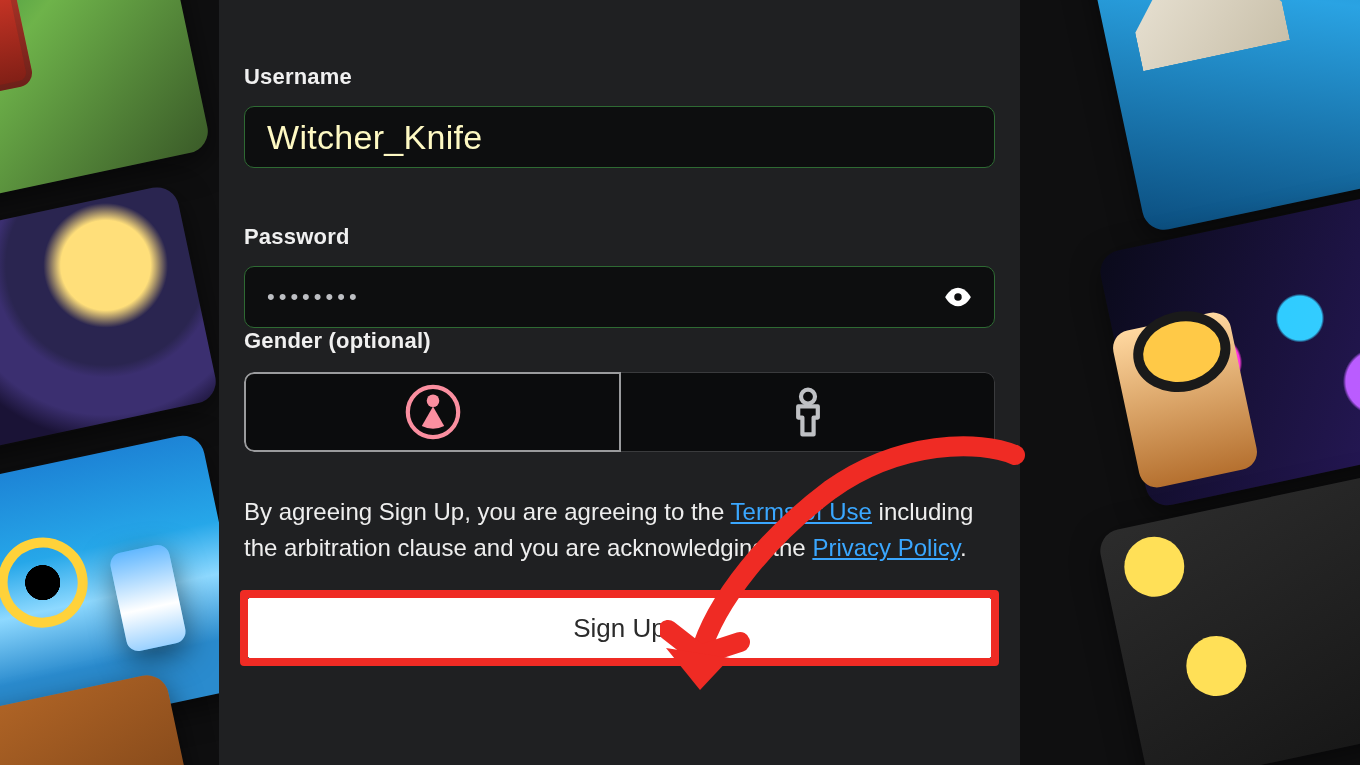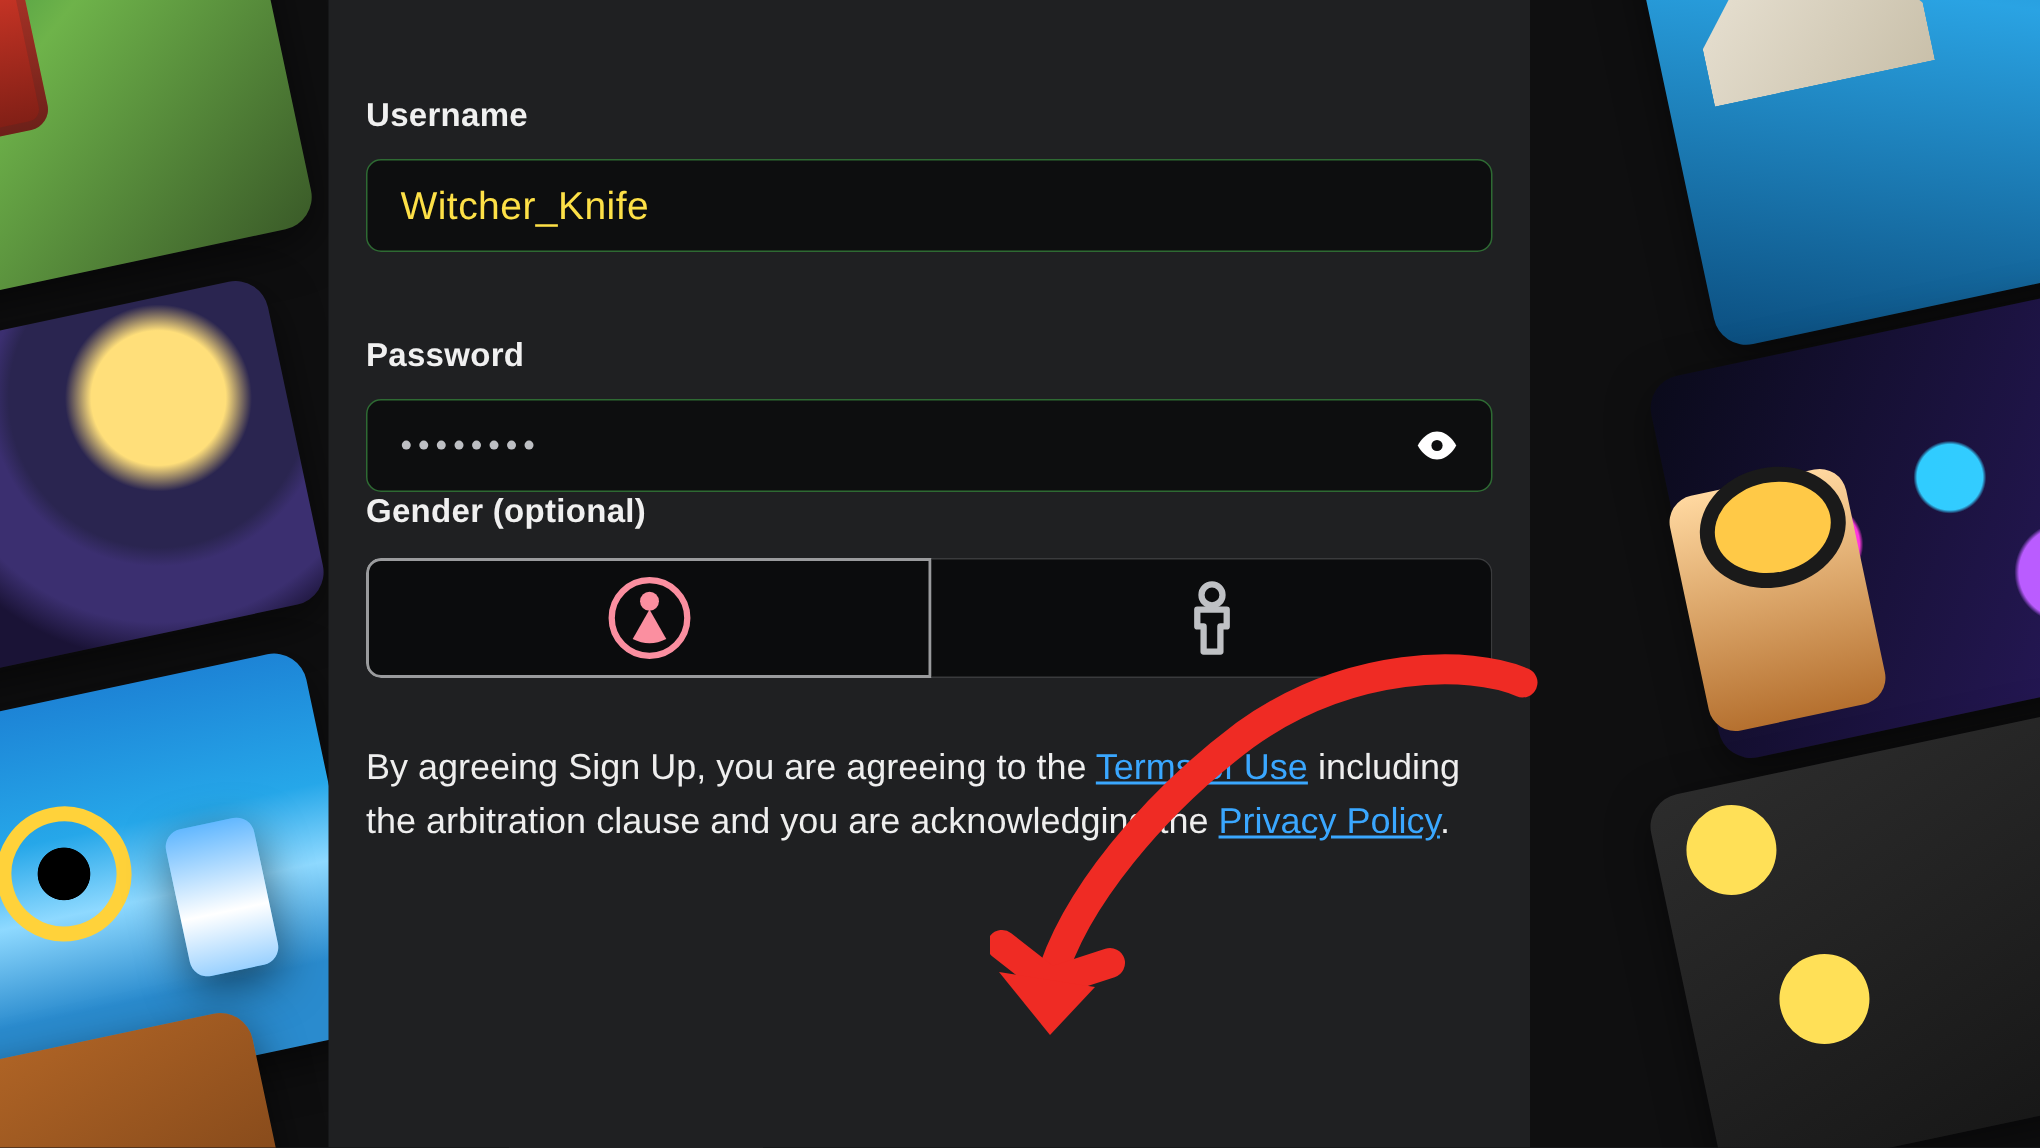--- a/index.html
+++ b/index.html
@@ -89,22 +89,22 @@
     display: flex;
     align-items: center;
     padding: 0 22px;
     position: relative;
   }
   .field input {
     flex: 1;
     background: transparent;
     border: none;
     outline: none;
-    color: #fde047;
-    font-size: 26px;
+    color: #fef9c3;
+    font-size: 34px;
     font-family: inherit;
     letter-spacing: .3px;
   }
   .field.password input { letter-spacing: 4px; font-size: 22px; color:#bdbfc3; }
 
   .eye-icon { width:28px; height:22px; color:#fff; flex:0 0 auto; }
 
   
   .gender-row {
     margin-top: 18px;
@@ -228,20 +228,24 @@
         <circle cx="20" cy="9" r="5" fill="none" stroke="#bfc1c4" stroke-width="3"></circle>
         <path d="M13 16 h14 v8 h-3 v12 h-8 v-12 h-3 z" fill="none" stroke="#bfc1c4" stroke-width="3" stroke-linejoin="round"></path>
       </svg>
     </div>
   </div>
 
   <p class="legal">
     <span>By agreeing Sign Up, you are agreeing to the </span><a>Terms of Use</a><span> including the arbitration clause and you are acknowledging the </span><a>Privacy Policy</a><span>.</span>
   </p>
 
+  <div class="signup-wrap">
+    <button class="signup-btn">Sign Up</button>
+    <div class="red-box"></div>
+  </div>
 </div>
 
 <svg class="arrow" viewBox="0 0 380 280">
   <path d="M355 25
            C 320 10, 240 10, 170 60
            C 110 105, 55 170, 40 225" fill="none" stroke="#ef2b24" stroke-width="20" stroke-linecap="round"></path>
   <path d="M40 225 L8 200 M40 225 L80 212" fill="none" stroke="#ef2b24" stroke-width="20" stroke-linecap="round"></path>
   <polygon points="40,260 6,218 70,228" fill="#ef2b24"></polygon>
 </svg>
 

